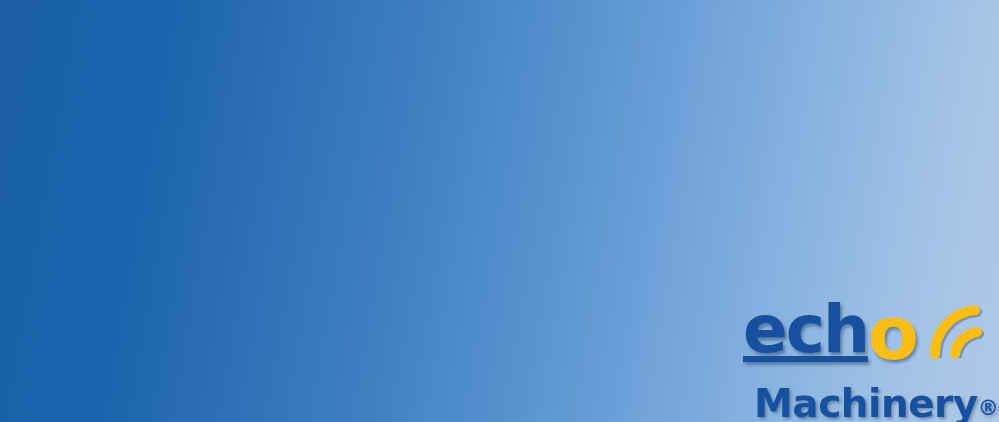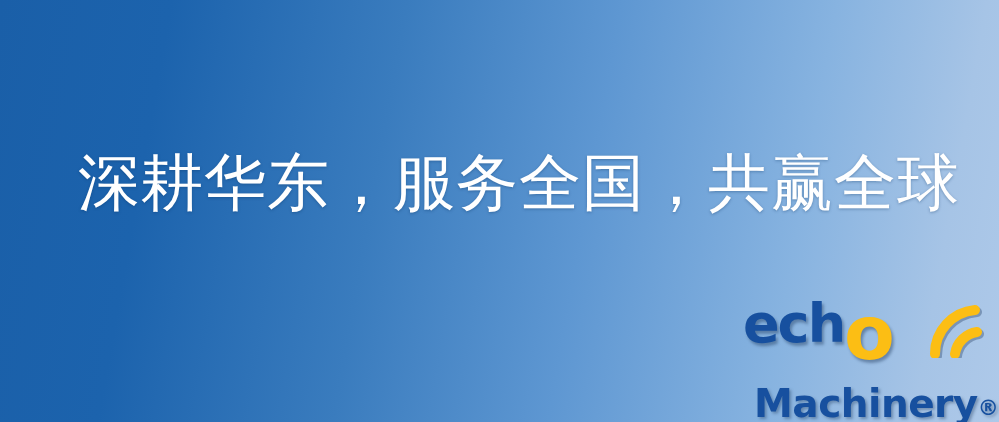--- a/index.html
+++ b/index.html
@@ -63,25 +63,26 @@
     position: absolute;
     left: 6px;
     top: 2px;
     height: 72px;
     display: flex;
     align-items: flex-start;
   }
   .logo-echo {
     font-family: "DejaVu Sans", "Liberation Sans", sans-serif;
     font-weight: bold;
-    font-size: 54px;
+    font-size: 66px;
     line-height: 0.96;
     letter-spacing: -2px;
     color: #17509f;
     text-shadow: 2px 3px 3px rgba(20, 45, 80, 0.40);
+    text-decoration: underline;
   }
   .logo-o {
     font-family: "DejaVu Sans", "Liberation Sans", sans-serif;
     font-weight: bold;
     font-size: 74px;
     line-height: 0.96;
     letter-spacing: -1px;
     color: #fcbe14;
     text-shadow: 2px 3px 3px rgba(20, 45, 80, 0.40);
   }
@@ -110,21 +111,20 @@
     font-size: 21px;
     vertical-align: 2px;
     letter-spacing: 0;
   }
 </style>
 </head>
 <body>
 
 <div id="banner">
 
-  <div id="headline">深耕华东，服务全国，共赢全球</div>
 
 
   <div id="logo">
 
     <div class="logo-word">
       <span class="logo-echo">ech</span>
       <span class="logo-o">o</span>
     </div>
 
     <svg id="logo-arcs" viewBox="0 0 72 62">

